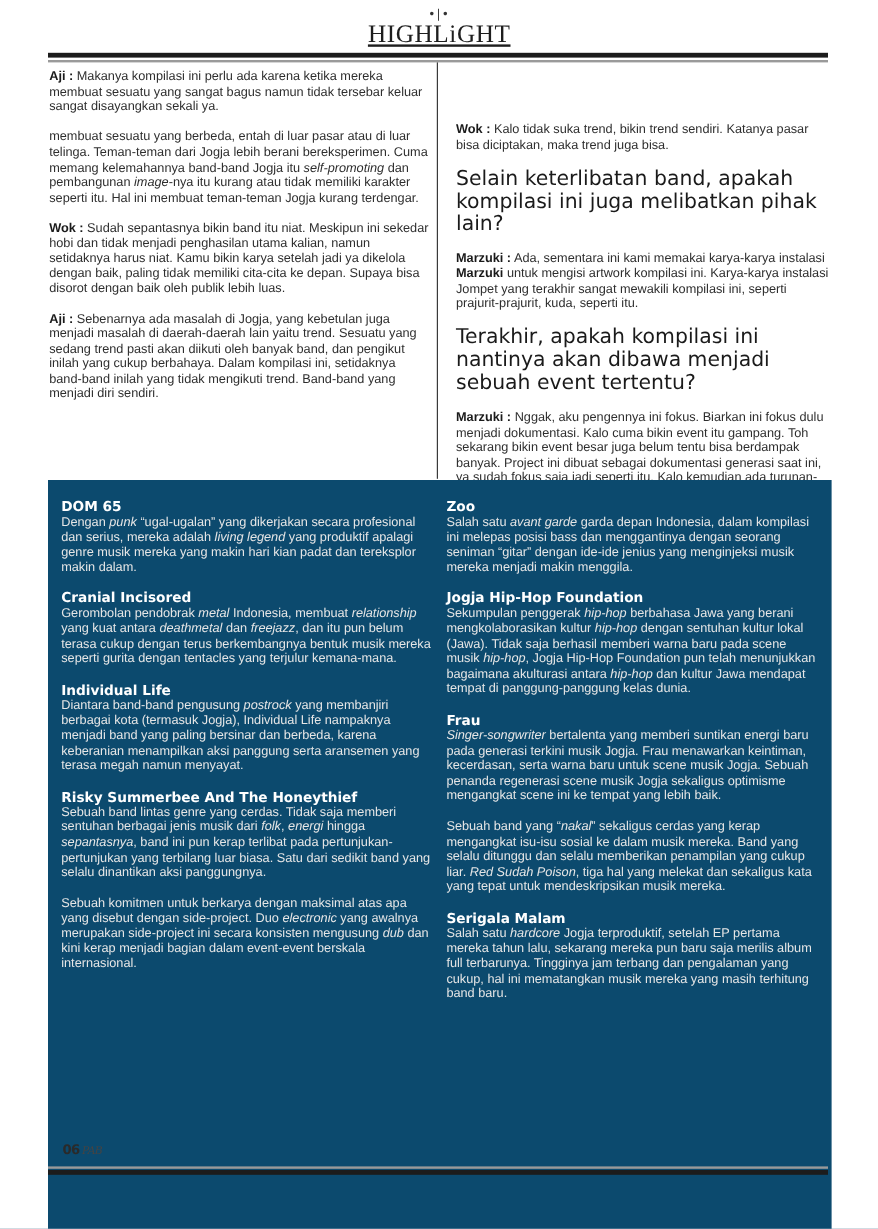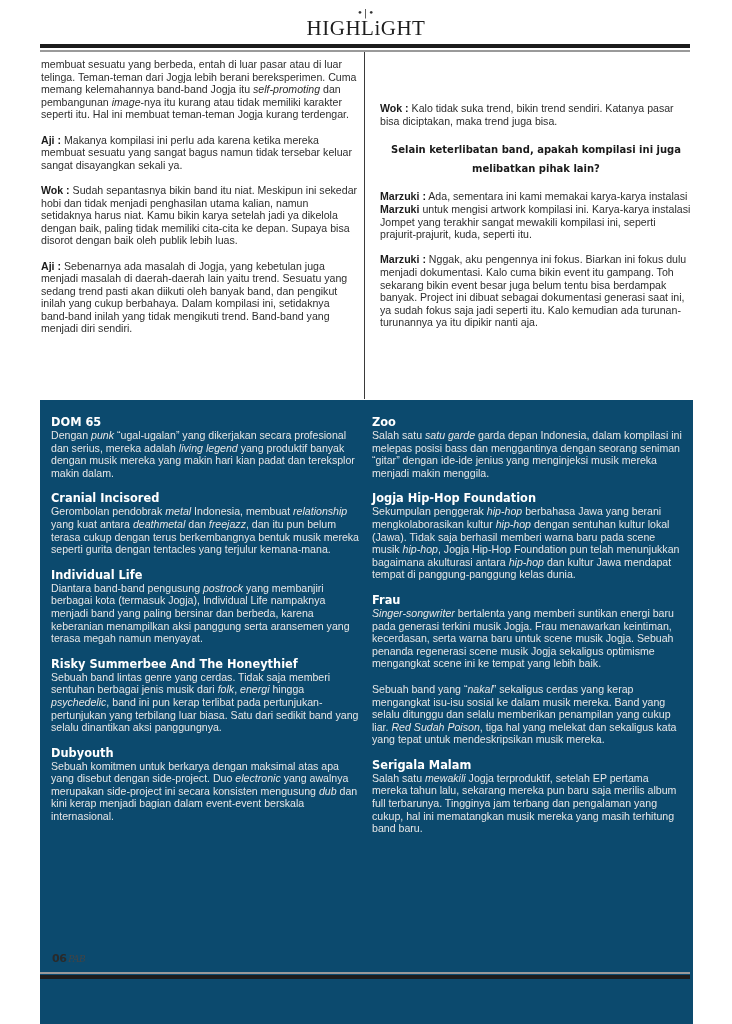--- a/index.html
+++ b/index.html
@@ -11,36 +11,36 @@
   }
   .masthead {
     position:absolute; top:8px; left:0; width:732px; text-align:center;
   }
   .fleuron {
     display:block; font-size:10px; line-height:10px; color:#333; letter-spacing:1px;
     font-family:"DejaVu Serif", serif;
   }
   .masthead-title {
     display:block; font-family:"Liberation Serif", serif; font-size:21px; line-height:20px;
-    color:#1e1e1e; letter-spacing:0.5px; font-weight:normal;
+    color:#1e1e1e; letter-spacing:0.5px; font-weight:normal;text-decoration:underline;
   }
   .rule-top-thick { position:absolute; left:40px; top:44px; width:650px; height:4px; background:#1c1c1c; }
   .rule-top-thin  { position:absolute; left:40px; top:50px; width:650px; height:2px; background:#9a9a9a; }
 
   .col {
     position:absolute; top:58px; font-size:10.6px; line-height:12.6px; color:#2e2e2e;
   }
   .col-left { left:41px; width:318px; }
   .col-right { left:380px; width:312px;margin-top:44px; }
   .col-divider { position:absolute; left:364px; top:52px; width:1px; height:347px; background:#3a3a3a; }
   .para { margin:0 0 12.6px 0; }
   .speaker { font-weight:bold; color:#1a1a1a; }
   .question {
-    margin:0 0 12.6px 0; font-weight:bold; font-size:10px; line-height:19px; color:#1a1a1a;
-    font-family:"DejaVu Sans", sans-serif; letter-spacing:0px;text-align:center;
+    margin:0 0 12.6px 0; font-weight:normal; font-size:17px; line-height:19px; color:#1a1a1a;
+    font-family:"DejaVu Sans", sans-serif; letter-spacing:0px;
   }
   em { font-style:italic; }
   b.inline { font-weight:bold; color:#1a1a1a; }
 
   .box {
     position:absolute; left:40px; top:400px; width:653px; height:719px; background:#0c4a6e;
   }
   .box-col { position:absolute; top:16px; font-size:10.6px; line-height:12.6px; color:#e6e6e6; }
   .box-col-left { left:11px; width:310px; }
   .box-col-right { left:332px; width:312px; }
@@ -67,75 +67,75 @@
 <header>
   <div class="masthead">
     <span class="fleuron">•|•</span>
     <span class="masthead-title">HIGHLiGHT</span>
   </div>
 </header>
 <div class="rule-top-thick"></div>
 <div class="rule-top-thin"></div>
 
 <section class="col col-left" id="interview-left">
+    <p class="para"><span class="speaker">Aji :</span><span> Makanya kompilasi ini perlu ada karena ketika mereka membuat sesuatu yang sangat bagus namun tidak tersebar keluar sangat disayangkan sekali ya.</span></p>
     <p class="para"><span>membuat sesuatu yang berbeda, entah di luar pasar atau di luar telinga. Teman-teman dari Jogja lebih berani bereksperimen. Cuma memang kelemahannya band-band Jogja itu </span><em>self-promoting</em><span> dan pembangunan </span><em>image</em><span>-nya itu kurang atau tidak memiliki karakter seperti itu. Hal ini membuat teman-teman Jogja kurang terdengar.</span></p>
-    <p class="para"><span class="speaker">Aji :</span><span> Makanya kompilasi ini perlu ada karena ketika mereka membuat sesuatu yang sangat bagus namun tidak tersebar keluar sangat disayangkan sekali ya.</span></p>
     <p class="para"><span class="speaker">Wok :</span><span> Sudah sepantasnya bikin band itu niat. Meskipun ini sekedar hobi dan tidak menjadi penghasilan utama kalian, namun setidaknya harus niat. Kamu bikin karya setelah jadi ya dikelola dengan baik, paling tidak memiliki cita-cita ke depan. Supaya bisa disorot dengan baik oleh publik lebih luas.</span></p>
     <p class="para"><span class="speaker">Aji :</span><span> Sebenarnya ada masalah di Jogja, yang kebetulan juga menjadi masalah di daerah-daerah lain yaitu trend. Sesuatu yang sedang trend pasti akan diikuti oleh banyak band, dan pengikut inilah yang cukup berbahaya. Dalam kompilasi ini, setidaknya band-band inilah yang tidak mengikuti trend. Band-band yang menjadi diri sendiri.</span></p>
   </section>
 <div class="col-divider"></div>
 <section class="col col-right" id="interview-right">
     <p class="para"><span class="speaker">Wok :</span><span> Kalo tidak suka trend, bikin trend sendiri. Katanya pasar bisa diciptakan, maka trend juga bisa.</span></p>
     <p class="question">Selain keterlibatan band, apakah kompilasi ini juga melibatkan pihak lain?</p>
     <p class="para"><span class="speaker">Marzuki :</span><span> Ada, sementara ini kami memakai karya-karya instalasi </span><b class="inline">Marzuki</b><span> untuk mengisi artwork kompilasi ini. Karya-karya instalasi Jompet yang terakhir sangat mewakili kompilasi ini, seperti prajurit-prajurit, kuda, seperti itu.</span></p>
+    <p class="question">Terakhir, apakah kompilasi ini nantinya akan dibawa menjadi sebuah event tertentu?</p>
     <p class="para"><span class="speaker">Marzuki :</span><span> Nggak, aku pengennya ini fokus. Biarkan ini fokus dulu menjadi dokumentasi. Kalo cuma bikin event itu gampang. Toh sekarang bikin event besar juga belum tentu bisa berdampak banyak. Project ini dibuat sebagai dokumentasi generasi saat ini, ya sudah fokus saja jadi seperti itu. Kalo kemudian ada turunan-turunannya ya itu dipikir nanti aja.</span></p>
   </section>
 
 <aside class="box">
   <div class="box-col box-col-left" id="bands-left">
       <div class="band">
         <span class="band-name">DOM 65</span>
-        <span class="band-desc"><span>Dengan </span><em>punk</em><span> “ugal-ugalan” yang dikerjakan secara profesional dan serius, mereka adalah </span><em>living legend</em><span> yang produktif banyak dengan musik mereka yang makin hari kian padat dan tereksplor makin dalam.</span></span>
+        <span class="band-desc"><span>Dengan </span><em>punk</em><span> “ugal-ugalan” yang dikerjakan secara profesional dan serius, mereka adalah </span><em>living legend</em><span> yang produktif apalagi genre musik mereka yang makin hari kian padat dan tereksplor makin dalam.</span></span>
       </div>
       <div class="band">
         <span class="band-name">Cranial Incisored</span>
         <span class="band-desc"><span>Gerombolan pendobrak </span><em>metal</em><span> Indonesia, membuat </span><em>relationship</em><span> yang kuat antara </span><em>deathmetal</em><span> dan </span><em>freejazz</em><span>, dan itu pun belum terasa cukup dengan terus berkembangnya bentuk musik mereka seperti gurita dengan tentacles yang terjulur kemana-mana.</span></span>
       </div>
       <div class="band">
         <span class="band-name">Individual Life</span>
         <span class="band-desc"><span>Diantara band-band pengusung </span><em>postrock</em><span> yang membanjiri berbagai kota (termasuk Jogja), Individual Life nampaknya menjadi band yang paling bersinar dan berbeda, karena keberanian menampilkan aksi panggung serta aransemen yang terasa megah namun menyayat.</span></span>
       </div>
       <div class="band">
         <span class="band-name">Risky Summerbee And The Honeythief</span>
-        <span class="band-desc"><span>Sebuah band lintas genre yang cerdas. Tidak saja memberi sentuhan berbagai jenis musik dari </span><em>folk</em><span>, </span><em>energi</em><span> hingga </span><em>psychedelic</em><span>, band ini pun kerap terlibat pada pertunjukan-pertunjukan yang terbilang luar biasa. Satu dari sedikit band yang selalu dinantikan aksi panggungnya.</span></span>
+        <span class="band-desc"><span>Sebuah band lintas genre yang cerdas. Tidak saja memberi sentuhan berbagai jenis musik dari </span><em>folk</em><span>, </span><em>energi</em><span> hingga </span><em>sepantasnya</em><span>, band ini pun kerap terlibat pada pertunjukan-pertunjukan yang terbilang luar biasa. Satu dari sedikit band yang selalu dinantikan aksi panggungnya.</span></span>
       </div>
       <div class="band">
-        <span class="band-name">Dubyouth</span>
         <span class="band-desc"><span>Sebuah komitmen untuk berkarya dengan maksimal atas apa yang disebut dengan side-project. Duo </span><em>electronic</em><span> yang awalnya merupakan side-project ini secara konsisten mengusung </span><em>dub</em><span> dan kini kerap menjadi bagian dalam event-event berskala internasional.</span></span>
       </div>
     </div>
   <div class="box-col box-col-right" id="bands-right">
       <div class="band">
         <span class="band-name">Zoo</span>
-        <span class="band-desc"><span>Salah satu </span><em>satu garde</em><span> garda depan Indonesia, dalam kompilasi ini melepas posisi bass dan menggantinya dengan seorang seniman “gitar” dengan ide-ide jenius yang menginjeksi musik mereka menjadi makin menggila.</span></span>
+        <span class="band-desc"><span>Salah satu </span><em>avant garde</em><span> garda depan Indonesia, dalam kompilasi ini melepas posisi bass dan menggantinya dengan seorang seniman “gitar” dengan ide-ide jenius yang menginjeksi musik mereka menjadi makin menggila.</span></span>
       </div>
       <div class="band">
         <span class="band-name">Jogja Hip-Hop Foundation</span>
         <span class="band-desc"><span>Sekumpulan penggerak </span><em>hip-hop</em><span> berbahasa Jawa yang berani mengkolaborasikan kultur </span><em>hip-hop</em><span> dengan sentuhan kultur lokal (Jawa). Tidak saja berhasil memberi warna baru pada scene musik </span><em>hip-hop</em><span>, Jogja Hip-Hop Foundation pun telah menunjukkan bagaimana akulturasi antara </span><em>hip-hop</em><span> dan kultur Jawa mendapat tempat di panggung-panggung kelas dunia.</span></span>
       </div>
       <div class="band">
         <span class="band-name">Frau</span>
         <span class="band-desc"><em>Singer-songwriter</em><span> bertalenta yang memberi suntikan energi baru pada generasi terkini musik Jogja. Frau menawarkan keintiman, kecerdasan, serta warna baru untuk scene musik Jogja. Sebuah penanda regenerasi scene musik Jogja sekaligus optimisme mengangkat scene ini ke tempat yang lebih baik.</span></span>
       </div>
       <div class="band">
         <span class="band-desc"><span>Sebuah band yang “</span><em>nakal</em><span>” sekaligus cerdas yang kerap mengangkat isu-isu sosial ke dalam musik mereka. Band yang selalu ditunggu dan selalu memberikan penampilan yang cukup liar. </span><em>Red Sudah Poison</em><span>, tiga hal yang melekat dan sekaligus kata yang tepat untuk mendeskripsikan musik mereka.</span></span>
       </div>
       <div class="band">
         <span class="band-name">Serigala Malam</span>
-        <span class="band-desc"><span>Salah satu </span><em>mewakili</em><span> Jogja terproduktif, setelah EP pertama mereka tahun lalu, sekarang mereka pun baru saja merilis album full terbarunya. Tingginya jam terbang dan pengalaman yang cukup, hal ini mematangkan musik mereka yang masih terhitung band baru.</span></span>
+        <span class="band-desc"><span>Salah satu </span><em>hardcore</em><span> Jogja terproduktif, setelah EP pertama mereka tahun lalu, sekarang mereka pun baru saja merilis album full terbarunya. Tingginya jam terbang dan pengalaman yang cukup, hal ini mematangkan musik mereka yang masih terhitung band baru.</span></span>
       </div>
     </div>
 </aside>
 
 <div class="rule-bot-thin"></div>
 <div class="rule-bot-thick"></div>
 <footer class="page-num">
   <span>06</span><span class="page-logo">PAB</span>
 </footer>
 

